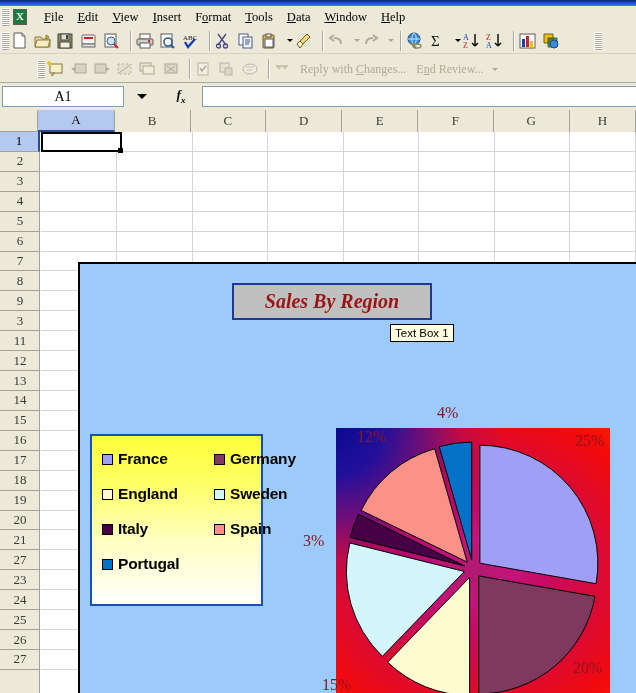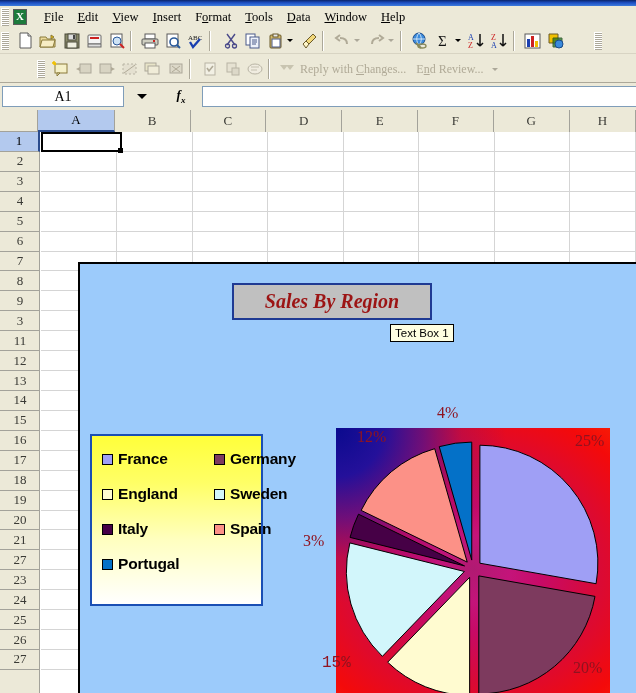--- a/index.html
+++ b/index.html
@@ -65,21 +65,21 @@
     border-bottom: 1px solid #d8d4c3;
   }
   #toolbar1 { top: 28px; }
   #toolbar2 { top: 56px; border-bottom: 1px solid #aca899; height: 27px; padding-left: 36px;}
   .tb-sep {
     width: 2px; height: 20px; margin: 0 4px;
     border-left: 1px solid #aca899; border-right: 1px solid #ffffff;
   }
   .tbbtn {
     width: 23px; height: 22px; margin: 0 0px;
-    display: flex; align-items: center; justify-content: flex-end;
+    display: flex; align-items: center; justify-content: flex-start;
     cursor: default; position: relative;
   }
   .tbbtn svg { display: block; }
   .tb-arrow {
     width: 11px; height: 22px; display: flex; align-items: center;
     justify-content: center; cursor: default;
   }
   .tb-arrow::after {
     content: ""; border-left: 3px solid transparent; border-right: 3px solid transparent;
     border-top: 3px solid #000; display: block;
@@ -915,20 +915,20 @@
             <path d="M 128.34864473655514 143.480736202353 L 46.37895702239349 228.36283264231386 A 118 118 0 0 1 13.853749035987562 114.93395252159223 Z" fill="#d2f6fb" stroke="#000" stroke-width="1"></path>
             <path d="M 128.54276641292682 137.92181871006898 L 14.047870712359241 109.37503502930821 A 118 118 0 0 1 22.485068949625102 86.19402338895787 Z" fill="#460046" stroke="#000" stroke-width="1"></path>
             <path d="M 131.21491151282115 134.1056000119292 L 25.157214049519425 82.3778046908181 A 118 118 0 0 1 98.68970352641529 20.676719891207554 Z" fill="#fc9187" stroke="#000" stroke-width="1"></path>
             <path d="M 135.7474420913594 132.08758738132587 L 103.22223410495354 18.65870726060423 A 118 118 0 0 1 135.74744209135937 14.087587381325875 Z" fill="#0471c8" stroke="#000" stroke-width="1"></path>
           </svg>
       </div>
 
       <div class="pct" id="pct-25" style="left:495px; top:168px;">25%</div>
       <div class="pct" id="pct-20" style="left:493px; top:395px;">20%</div>
 
-      <div class="pct" id="pct-15" style="left:242px; top:390px;font-family:Liberation Mono, monospace;">15%</div>
+      <div class="pct" id="pct-15" style="left:242px; top:412px;">15%</div>
       <div class="pct" id="pct-3" style="left:223px; top:268px;">3%</div>
       <div class="pct" id="pct-12" style="left:277px; top:164px;">12%</div>
       <div class="pct" id="pct-4" style="left:357px; top:140px;">4%</div>
     </div>
 
   </div>
 </div>
 
 </body></html>

